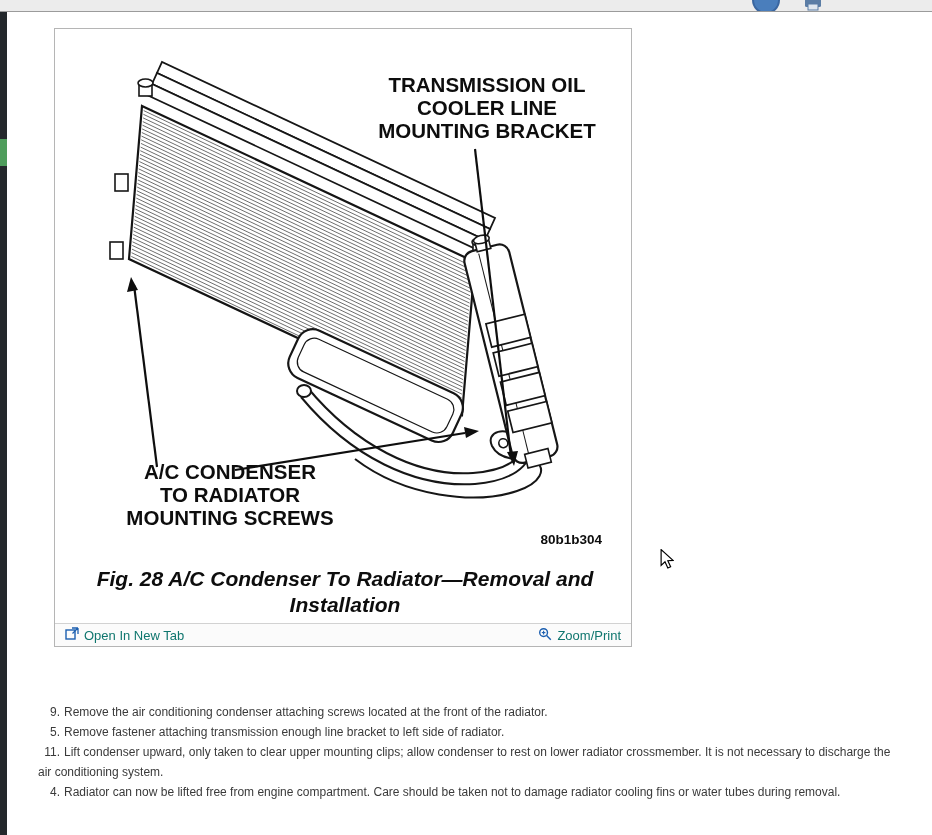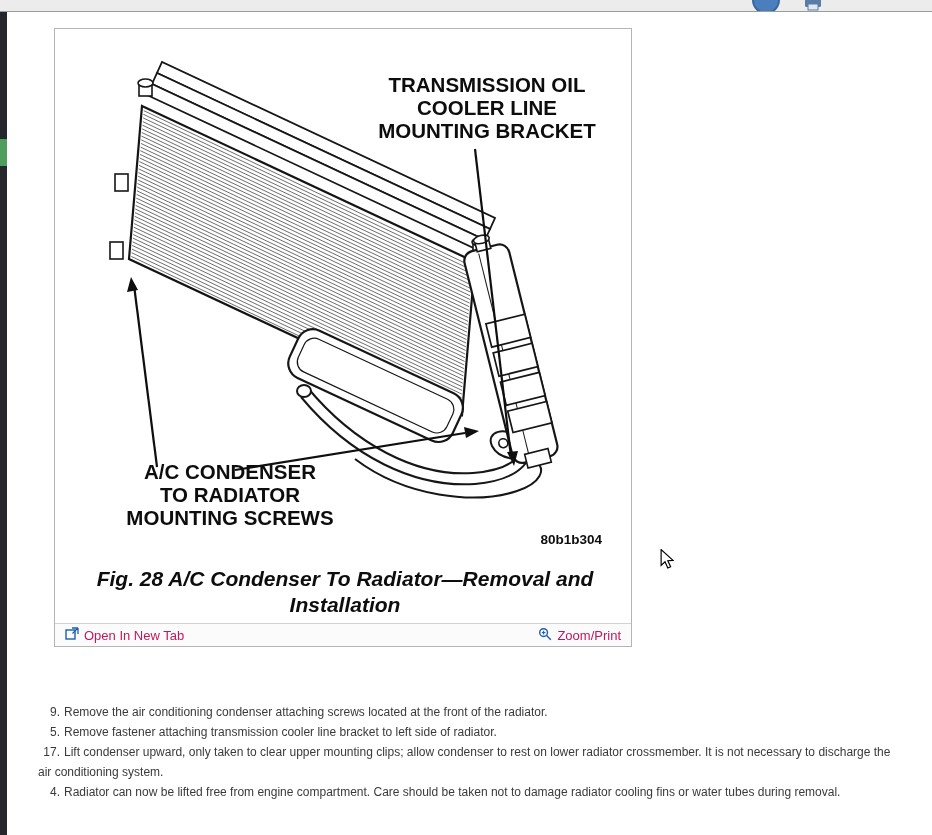--- a/index.html
+++ b/index.html
@@ -33,21 +33,21 @@
     border:1px solid #b5b5b5; background:#fff;margin-left:16px;
   }
   .fig-image { position:relative; width:576px; height:594px; background:#fff; }
   .fig-image svg { position:absolute; left:0; top:0; }
   .fig-footer {
     width:576px; height:23px; border-top:1px solid #d2d2d2; background:#fbfbfb;
     display:flex; justify-content:space-between; align-items:center; padding:0 10px;
   }
   .figlink {
     display:flex; align-items:center; gap:5px;
-    font-size:13px; color:#be185d; cursor:pointer; text-decoration:none;
+    font-size:13px; color:#0f766e; cursor:pointer; text-decoration:none;
   }
 
   
   .instructions {
     position:absolute; left:38px; top:702px; width:856px;
     font-size:12px; line-height:20px; color:#3a3a3a;
   }
   .item .num { display:inline-block; width:22px; text-align:right; margin-right:4px; }
 
   .cursor { position:absolute; left:660px; top:549px; z-index:9; }
@@ -216,24 +216,24 @@
       <span>Zoom/Print</span>
     </a>
   </div>
 </div>
 
 <div class="instructions">
   <div class="item">
     <span class="num">9.</span><span>Remove the air conditioning condenser attaching screws located at the front of the radiator.</span>
   </div>
   <div class="item">
-    <span class="num">5.</span><span>Remove fastener attaching transmission cooler line bracket to left side of radiator.</span>
-  </div>
-  <div class="item">
-    <span class="num">17.</span><span>Lift condenser upward, only taken to clear upper mounting clips; allow condenser to rest on lower radiator crossmember. It is not necessary to discharge the air conditioning system.</span>
+    <span class="num">5.</span><span>Remove fastener attaching transmission enough line bracket to left side of radiator.</span>
+  </div>
+  <div class="item">
+    <span class="num">11.</span><span>Lift condenser upward, only taken to clear upper mounting clips; allow condenser to rest on lower radiator crossmember. It is not necessary to discharge the air conditioning system.</span>
   </div>
   <div class="item">
     <span class="num">4.</span><span>Radiator can now be lifted free from engine compartment. Care should be taken not to damage radiator cooling fins or water tubes during removal.</span>
   </div>
 </div>
 
 <div class="cursor">
   <svg width="14" height="20" viewBox="0 0 11 17">
     <path d="M0.5,0.5 L0.5,14 L3.8,10.9 L6.2,16.2 L8.6,15.1 L6.2,10 L10.6,9.7 Z" fill="#ffffff" stroke="#000000" stroke-width="1"></path>
   </svg>

